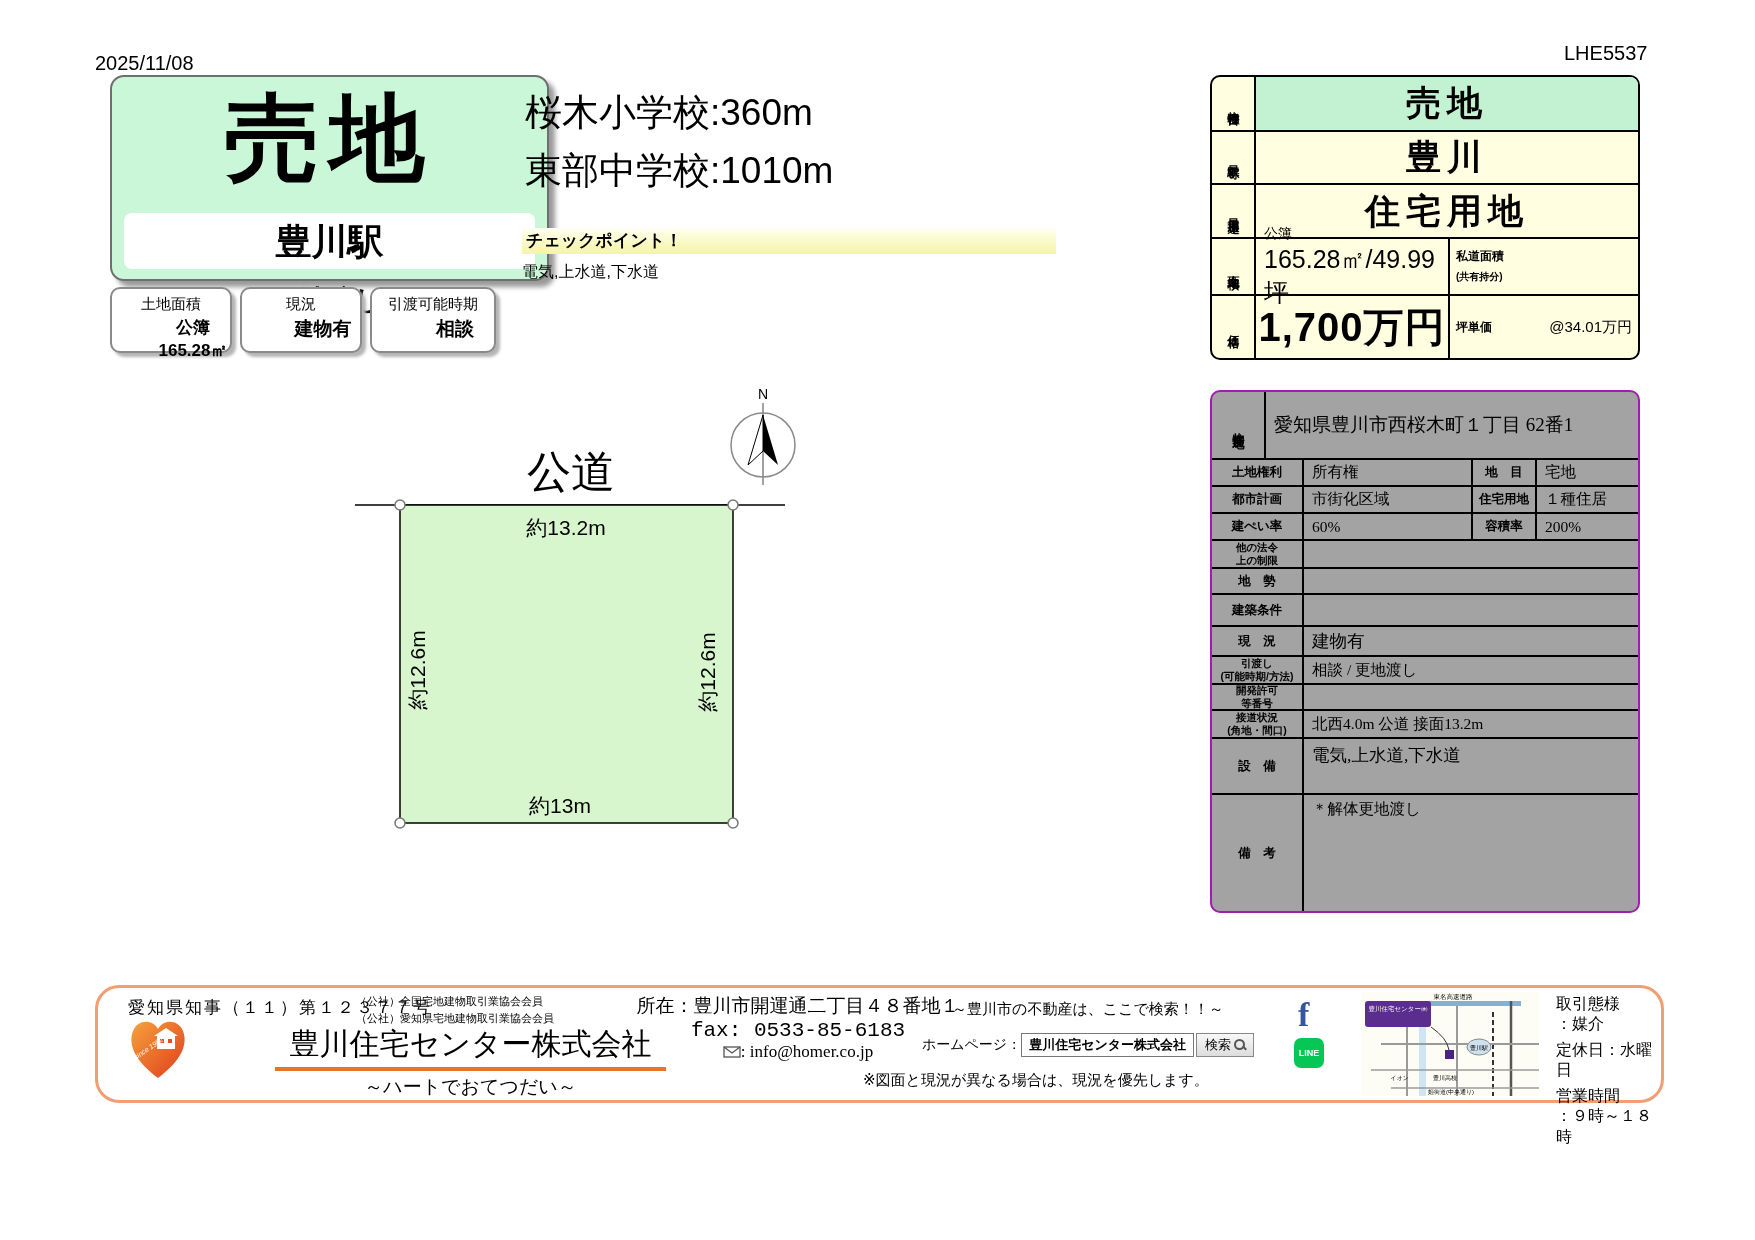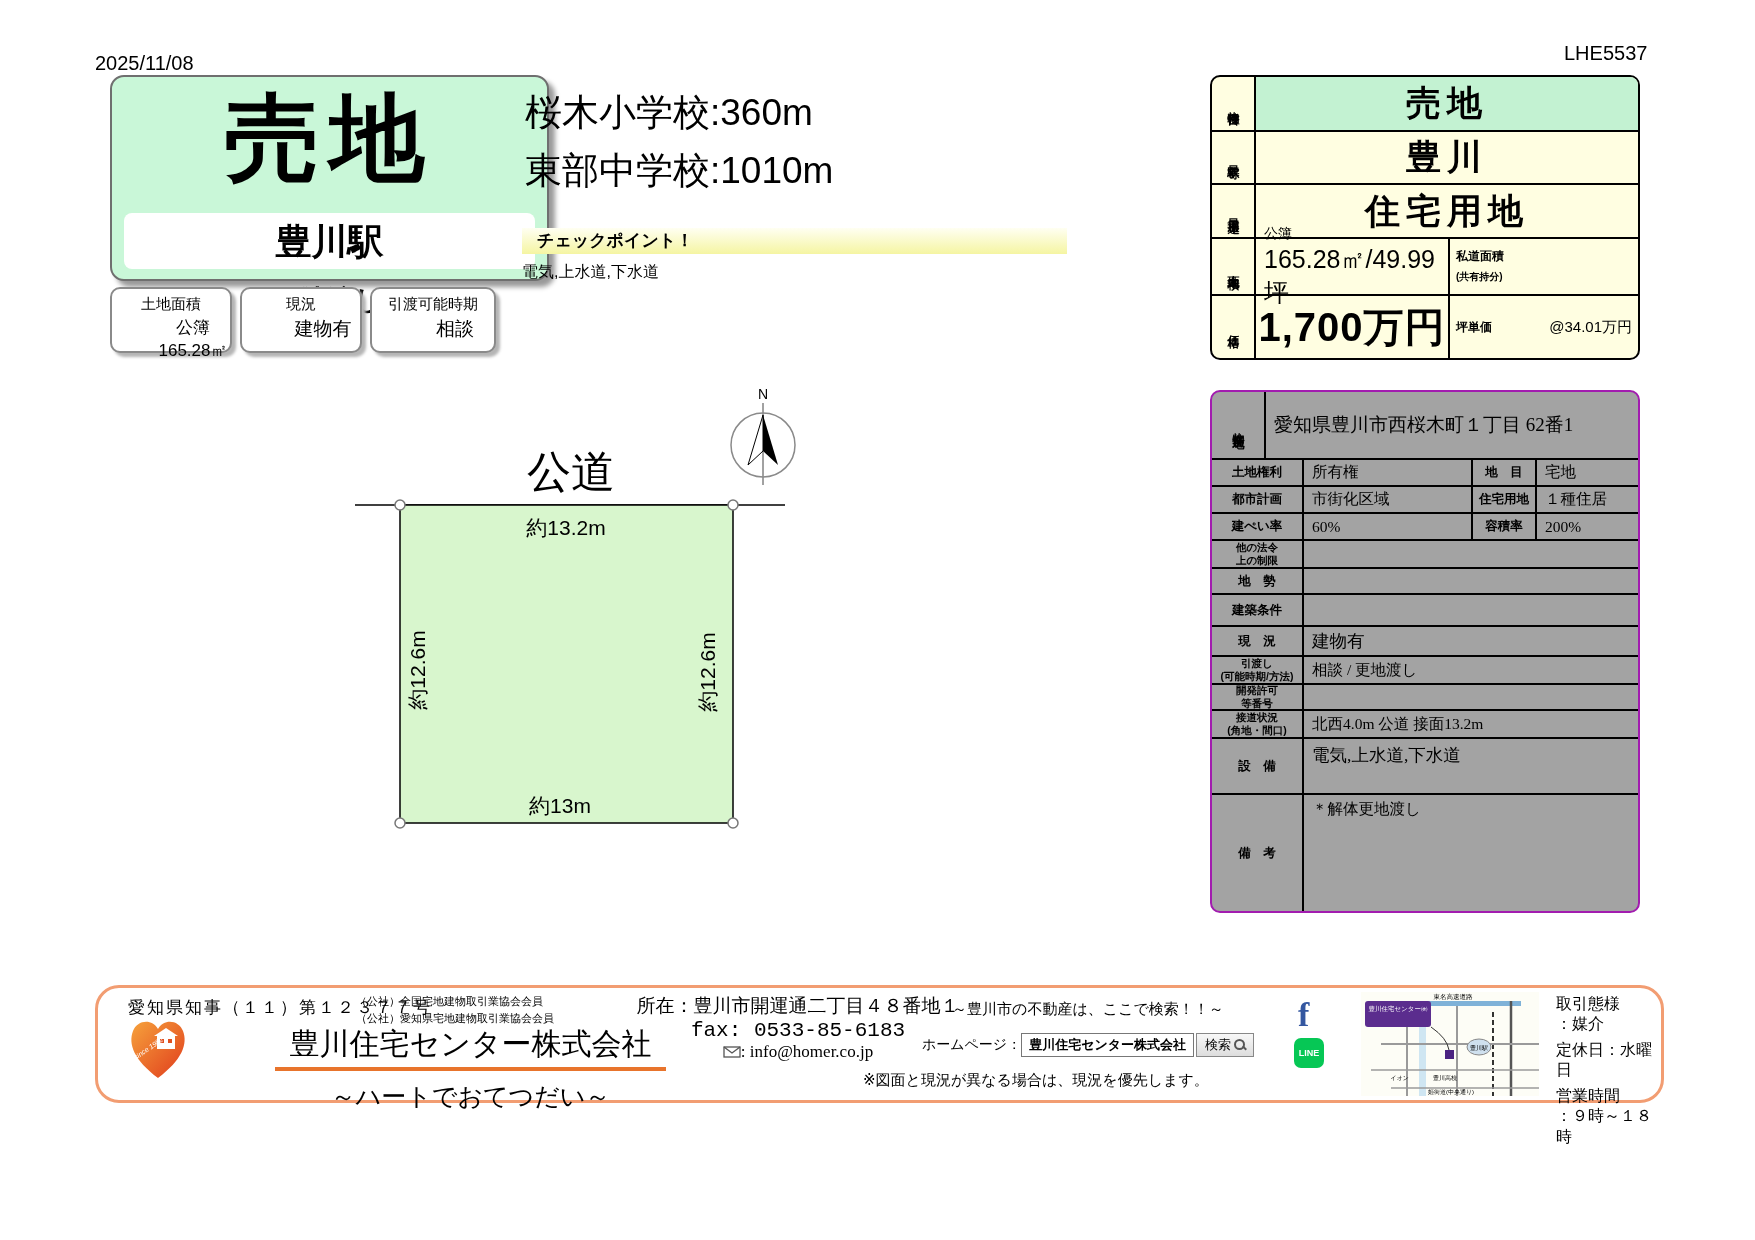--- a/index.html
+++ b/index.html
@@ -17,28 +17,28 @@
   .hero{position:absolute;left:110px;top:75px;width:435px;height:202px;background:#c9f7d8;
         border:2px solid #6f6f6f;border-radius:14px;box-shadow:6px 6px 5px #9a9a9a;}
   .hero-title{font-size:95px;font-weight:800;text-align:center;letter-spacing:10px;line-height:1.25;margin-top:2px;}
   .hero-station{position:absolute;left:12px;right:12px;bottom:10px;height:56px;background:#fff;
         border-radius:8px;text-align:center;font-size:36px;font-weight:bold;line-height:58px;}
   .delivery{position:absolute;left:110px;top:282px;width:435px;text-align:center;font-size:27px;font-weight:bold;}
 
   .icard{position:absolute;top:287px;height:62px;background:#fff;border:2px solid #8a8a8a;border-radius:10px;
          box-shadow:4px 4px 3px #b5b5b5;text-align:center;}
   .icard-label{font-size:15px;margin-top:6px;}
-  .icard-value{font-size:19px;font-weight:normal;margin-top:2px;padding-left:44px;}
+  .icard-value{font-size:19px;font-weight:bold;margin-top:2px;padding-left:44px;}
 
   
   .school1{position:absolute;left:525px;top:88px;font-size:37px;font-weight:500;}
   .school2{position:absolute;left:525px;top:146px;font-size:37px;font-weight:500;}
   .checkpoint{position:absolute;left:522px;top:228px;width:530px;height:26px;
         background:linear-gradient(180deg,#fffff2 0%,#f5f5a2 100%);
-        font-size:17px;font-weight:bold;line-height:26px;padding-left:15px;}
+        font-size:17px;font-weight:bold;line-height:26px;padding-left:4px;}
   .utilities{position:absolute;left:522px;top:262px;font-size:16px;}
 
   
   .plot-svg{position:absolute;left:330px;top:385px;}
   .road-label{font-size:44px;font-weight:500;font-family:"Liberation Sans","DejaVu Sans",sans-serif;}
   .dim{font-size:21px;font-weight:500;font-family:"Liberation Sans","DejaVu Sans",sans-serif;}
   .comp-n{font-size:14px;font-family:"Liberation Sans","DejaVu Sans",sans-serif;}
 
   
   .sum-table{position:absolute;left:1210px;top:75px;width:426px;border:2px solid #000;border-radius:10px;
@@ -83,21 +83,21 @@
   .dval-col .t2{flex:1;}
 
   
   .footer{position:absolute;left:95px;top:985px;width:1563px;height:112px;border:3px solid #f29d72;
           border-radius:24px;background:#fff;}
   .f-license{position:absolute;left:30px;top:8px;font-size:17px;letter-spacing:2px;}
   .f-members{position:absolute;left:258px;top:5px;font-size:11px;line-height:1.5;}
   .f-logo{position:absolute;left:28px;top:26px;}
   .f-company-wrap{position:absolute;left:100px;top:36px;width:545px;text-align:center;}
   .f-company{display:inline-block;font-size:30px;padding:0 14px 2px 14px;border-bottom:4px solid #e8742c;}
-  .f-tagline{font-size:25px;margin-top:9px;}
+  .f-tagline{font-size:19px;margin-top:3px;}
   .f-contact{position:absolute;left:505px;top:5px;width:390px;text-align:center;}
   .f-address{font-size:19px;}
   .f-tel{font-size:34px;letter-spacing:1px;}
   .f-tel .small-lbl{font-size:26px;}
   .f-fax{font-size:21px;font-family:Liberation Mono, monospace;}
   .f-mail{font-size:17px;}
   .f-banner{position:absolute;left:770px;top:12px;width:440px;text-align:center;font-size:15px;}
   .f-hp-row{position:absolute;left:770px;top:45px;width:440px;text-align:center;font-size:14px;}
   .hp-box{display:inline-block;border:1.5px solid #777;padding:2px 7px;font-size:13px;font-weight:bold;background:#fff;}
   .search-btn{display:inline-block;border:1.5px solid #888;background:linear-gradient(#f8f8f8,#ddd);

